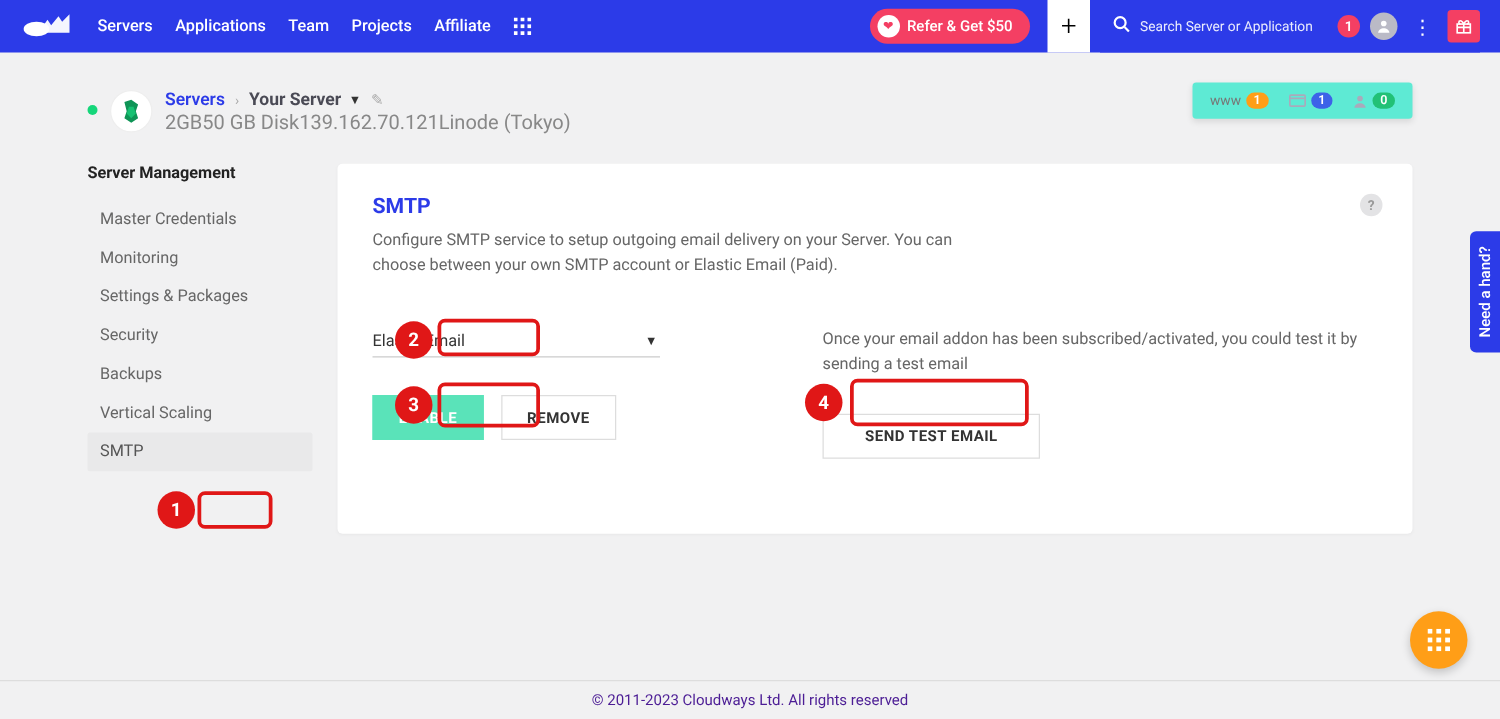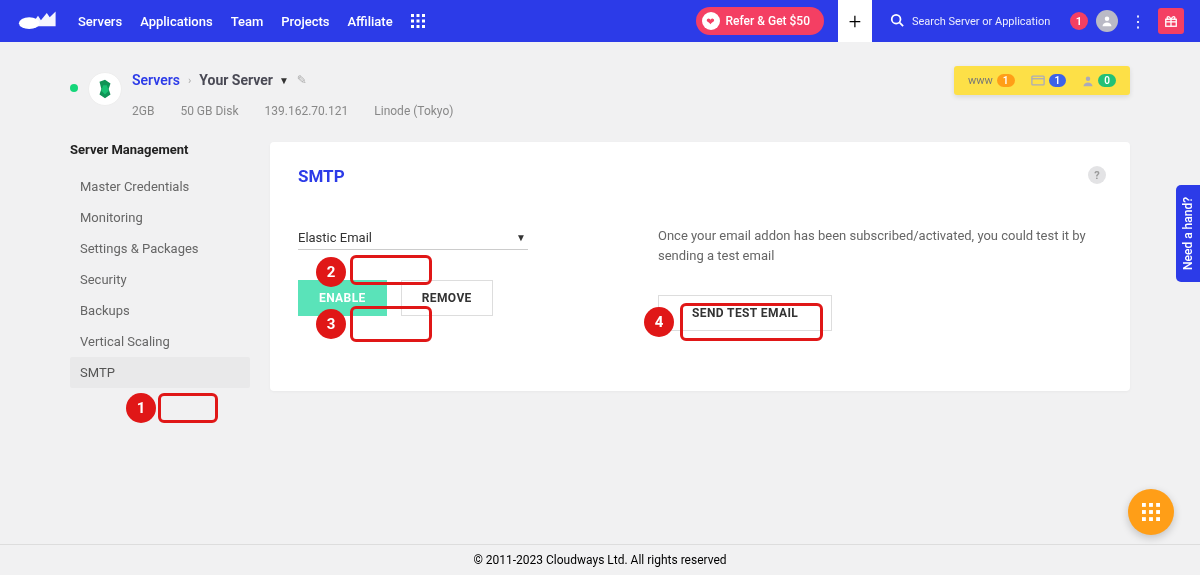--- a/index.html
+++ b/index.html
@@ -32,23 +32,23 @@
     .server-header { display: flex; align-items: flex-start; margin-bottom: 24px; margin-left: 0; }
     .status-dot { width:8px; height:8px; background:#15d67a; border-radius:50%; margin-top:12px; margin-right:10px;}
     .server-icon { width:34px; height:34px; border-radius:50%; background:#fff; border:1px solid #eee; display:flex; align-items:center; justify-content:center; margin-right:10px; position:relative; overflow:hidden;}
     .server-icon-inner { width:22px; height:22px; }
     .server-titles .crumb { font-size: 14px; color:#4a4a55; display:flex; align-items:center; gap:8px;}
     .server-titles .crumb .servers-link { color:#2c3be8; font-weight:600; }
     .server-titles .crumb .chev { color:#aaa; font-size:11px;}
     .server-titles .crumb .your { color:#4a4a55; font-weight:700;}
     .server-titles .crumb .caret { font-size:10px; color:#333; margin-left:-2px;}
     .server-titles .crumb .pencil { color:#aaa; font-size:12px;}
-    .server-meta { font-size: 12px; color:#888; margin-top:16px; display:flex; gap:26px;}
-
-    .status-card { position: absolute; right: 70px; top: 24px; background:#fde047; border-radius:3px; box-shadow:0 2px 5px rgba(0,0,0,0.1); padding:8px 14px; display:flex; gap:16px; align-items:center;}
+    .server-meta { font-size: 16px; color:#888; margin-top:0; display:flex; }
+
+    .status-card { position: absolute; right: 70px; top: 24px; background:#5eead4; border-radius:3px; box-shadow:0 2px 5px rgba(0,0,0,0.1); padding:8px 14px; display:flex; gap:16px; align-items:center;}
     .status-card .stat { display:flex; align-items:center; gap:4px; font-size:11px; color:#777;}
     .badge-sm { border-radius:8px; padding:1px 6px; font-size:10px; font-weight:600; color:#fff;}
     .badge-orange{ background:#ff9e17;}
     .badge-blue{ background:#3d62e8;}
     .badge-green{ background:#22c176;}
 
     
     .main { display:flex; gap:20px;}
     .sidebar { width: 180px; }
     .sidebar h4 { font-size:13px; font-weight:700; color:#222; margin-bottom:14px;}
@@ -69,21 +69,21 @@
     .select-wrap span.val { font-size:13px; color:#333;}
     .select-wrap .drop-caret { font-size:10px; color:#333; margin-right:2px;}
 
     .btn-row { display:flex; gap:14px; margin-top:30px;}
     .btn { font-size:12px; font-weight:700; letter-spacing:0.4px; padding:10px 20px; border:1px solid #ddd; background:#fff; cursor:pointer; color:#333;}
     .btn.enable { background:#5ae3b9; border-color:#5ae3b9; color:#fff;}
     .btn.send { padding:10px 33px; font-weight:700;}
 
     .right-col p.note { font-size:13px; color:#666; line-height:1.5;}
 
-    .footer { position:absolute; bottom:8px; left:0; right:0; text-align:center; font-size:12px; color:#000000;}
+    .footer { position:absolute; bottom:8px; left:0; right:0; text-align:center; font-size:12px; color:#4c1d95;}
     .footer::before { content:""; display:block; height:1px; background:#ddd; margin-bottom:8px;}
 
     
     .callout { position:absolute; width:30px; height:30px; background:#e01717; border-radius:50%; color:#fff; font-weight:700; display:flex; align-items:center; justify-content:center; font-size:15px; z-index:20;}
     .hl { position:absolute; border:3px solid #e01717; border-radius:6px; z-index:15;}
 
     
     .fab { position:absolute; right:26px; bottom:40px; width:46px; height:46px; background:#ff9e17; border-radius:50%; display:flex; align-items:center; justify-content:center; color:#fff; box-shadow:0 3px 8px rgba(0,0,0,0.2);}
     .fab svg { width:18px; height:18px;}
 
@@ -211,20 +211,21 @@
         <li>Security</li>
         <li>Backups</li>
         <li>Vertical Scaling</li>
         <li class="active">SMTP</li>
       </ul>
     </div>
 
     <div class="content-card">
       <div class="help-icon">?</div>
       <h2>SMTP</h2>
+      <p class="desc">Configure SMTP service to setup outgoing email delivery on your Server. You can choose between your own SMTP account or Elastic Email (Paid).</p>
 
       <div class="form-row">
         <div class="left-col">
           <div class="select-wrap">
             <span class="val">Elastic Email</span>
             <span class="drop-caret">▼</span>
           </div>
           <div class="btn-row">
             <button class="btn enable">ENABLE</button>
             <button class="btn">REMOVE</button>

